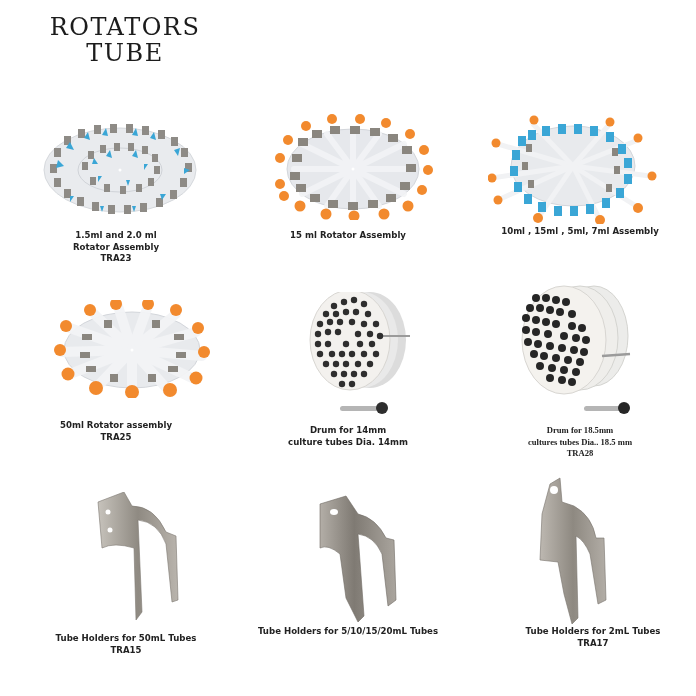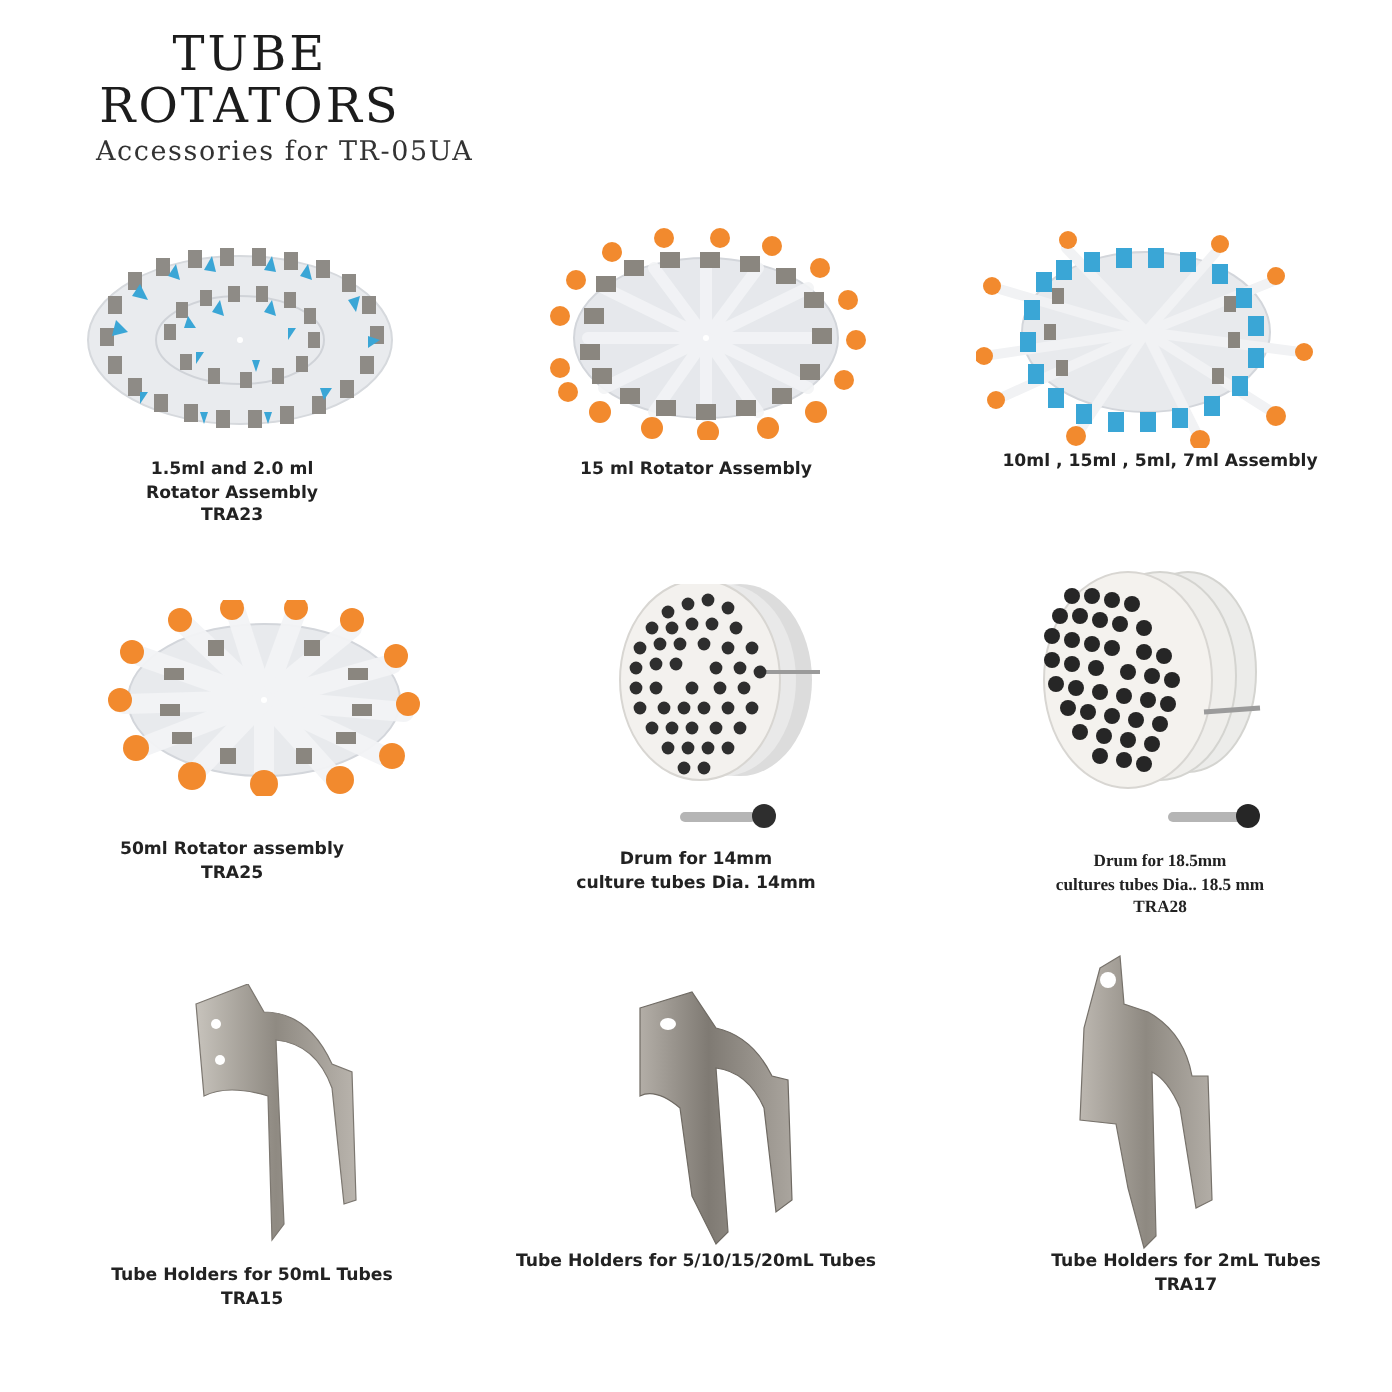--- a/index.html
+++ b/index.html
@@ -13,23 +13,22 @@
     .subtitle { font-family: "DejaVu Serif", serif; font-size: 13.5px; letter-spacing: 0.8px; color: #333; margin-top: 2px; padding-left: 48px; }
     .img { position: absolute; }
     .caption { position: absolute; width: 232px; text-align: center; font-family: "DejaVu Sans", sans-serif; font-weight: bold; font-size: 8.6px; line-height: 11.5px; color: #222; }
 
     svg { display: block; }
   </style>
 </head>
 <body>
 
 <div class="header">
+  <div class="title-line l2">ROTATORS</div>
   <div class="title-line l1">TUBE</div>
-  <div class="title-line l2">ROTATORS</div>
-  <div class="subtitle">Accessories for TR-05UA</div>
 </div>
 
 <div class="img" style="left:40px; top:118px;">
   <svg width="160" height="100" viewBox="0 0 160 100">
     <ellipse cx="80" cy="52" rx="76" ry="42" fill="#e9ebee" stroke="#d6d9dd"></ellipse>
     <ellipse cx="80" cy="52" rx="42" ry="22" fill="none" stroke="#d0d3d8"></ellipse>
     <g id="outerring">
 
       <g fill="#8e8b86">
         <rect x="10" y="46" width="7" height="9"></rect>

